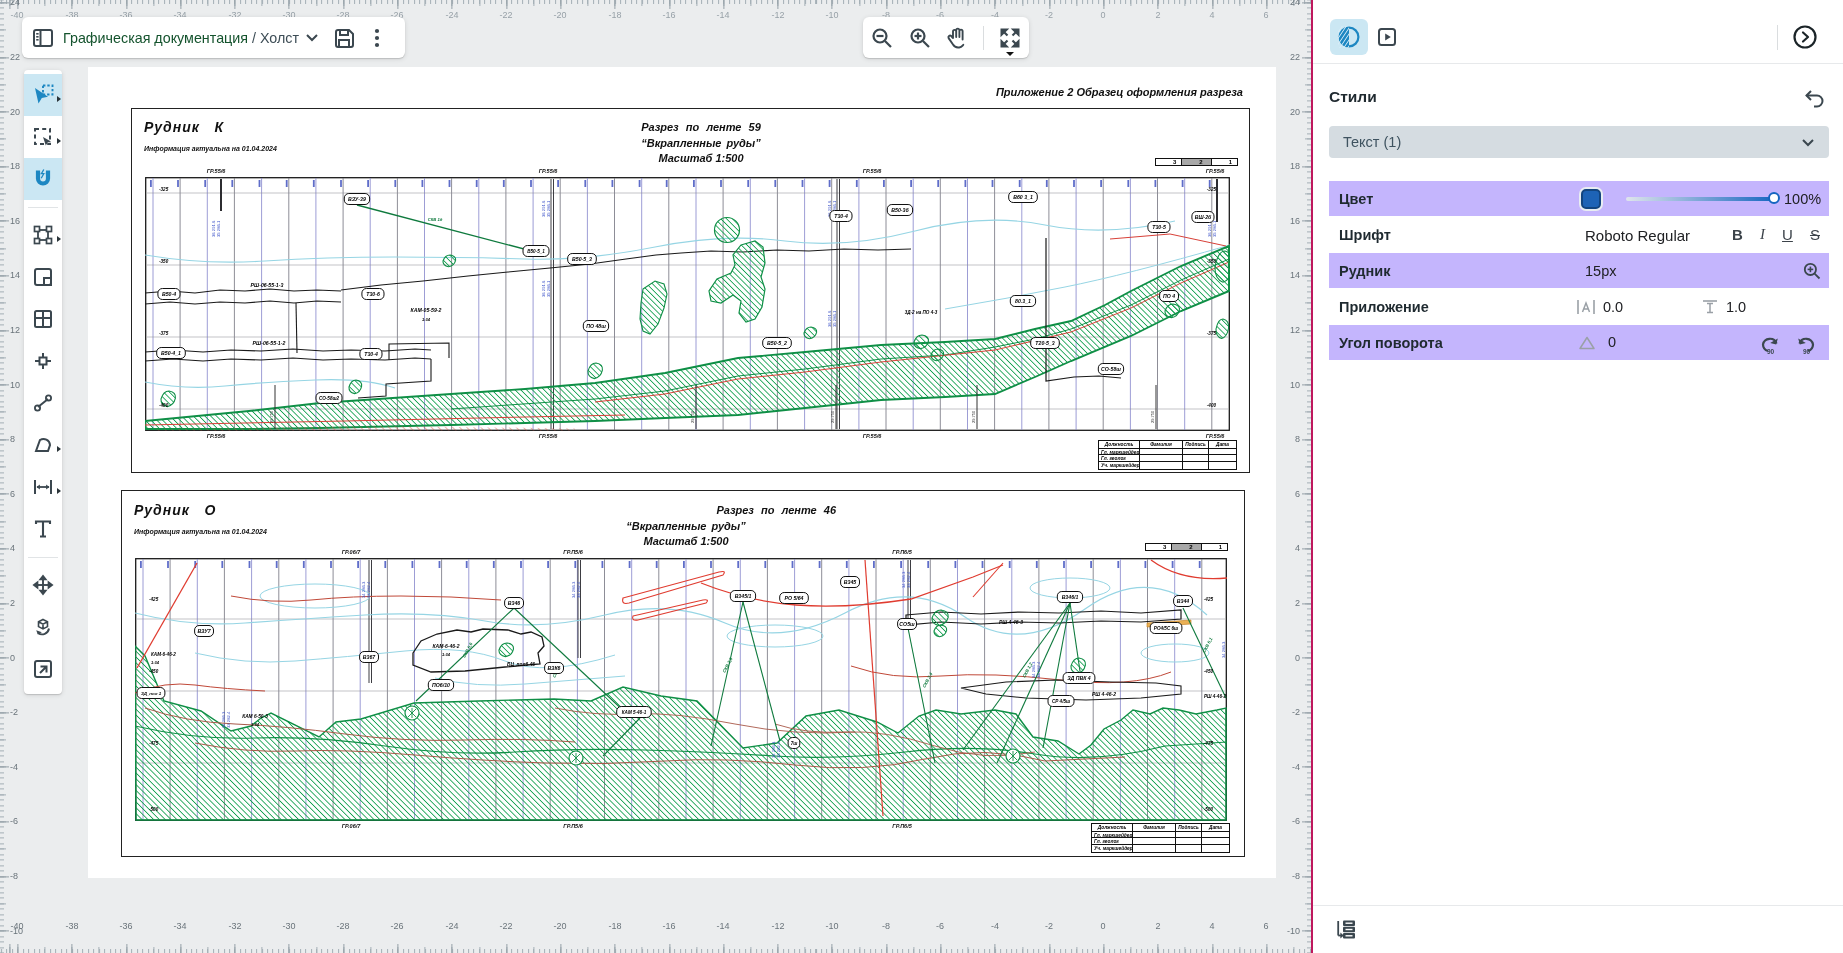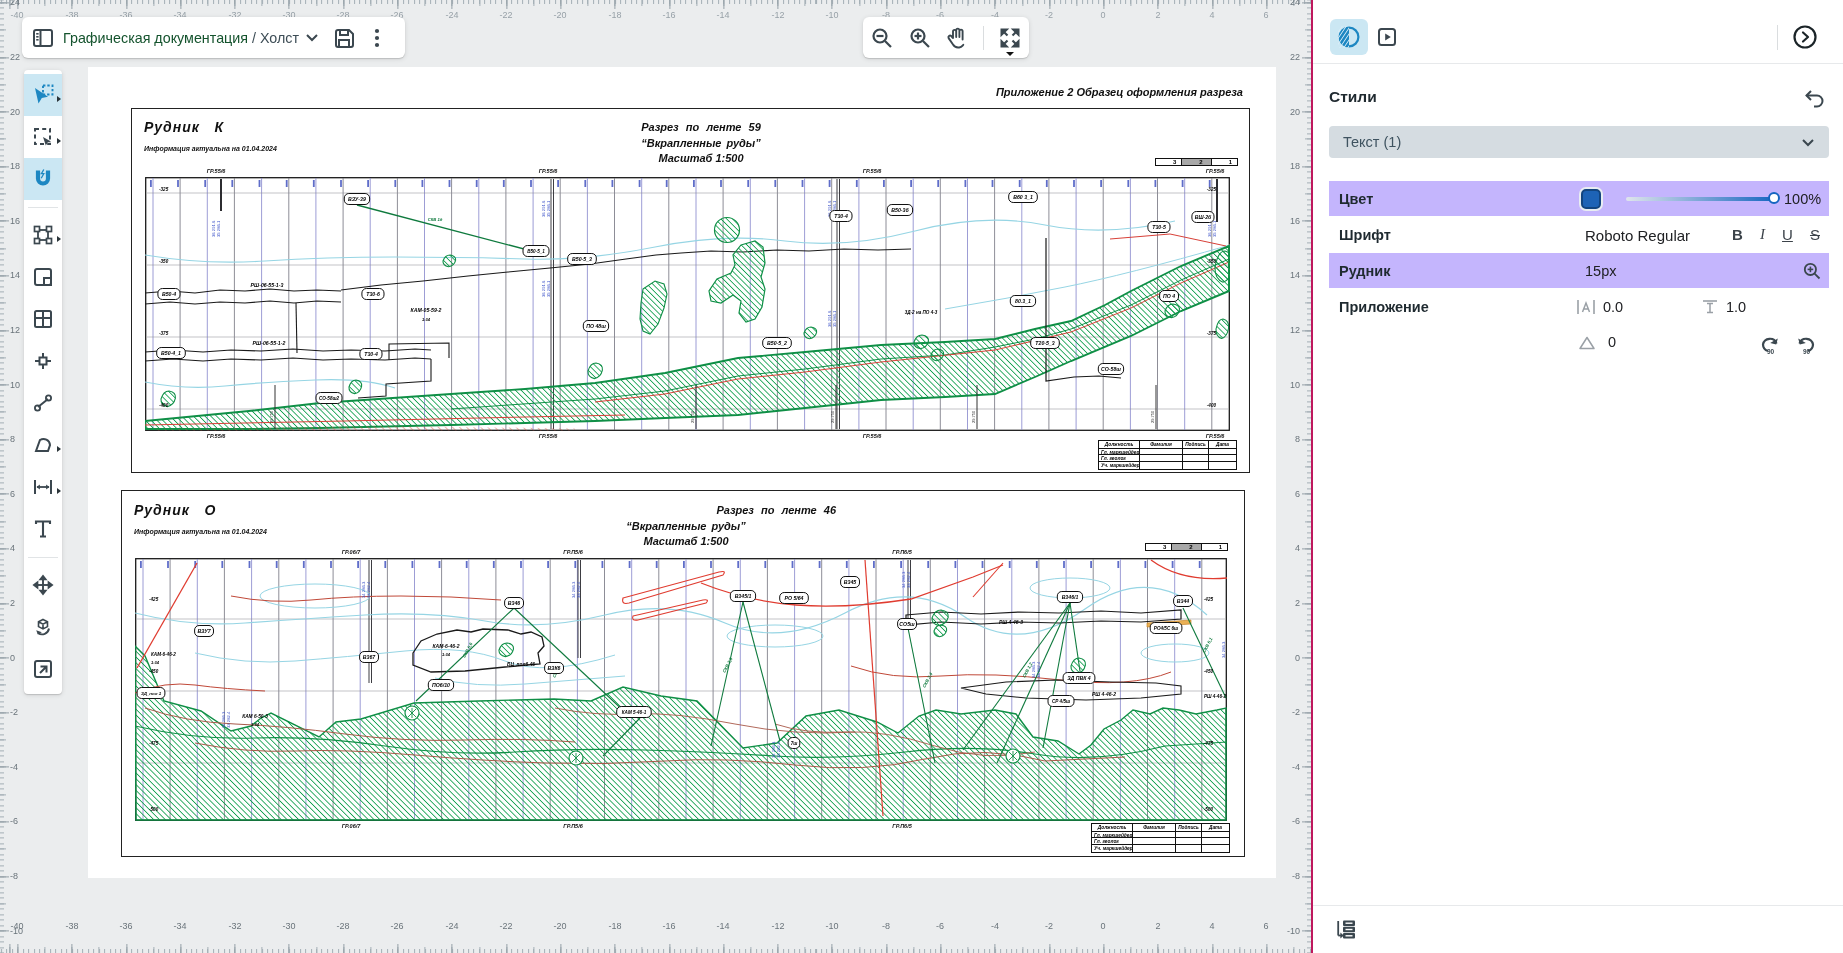--- a/index.html
+++ b/index.html
@@ -972,20 +972,23 @@
     </div>
     <div class="prow " style="top:217px">
       <span class="lab">Шрифт</span>
     </div>
     <div class="prow gray" style="top:253px">
       <span class="lab">Рудник</span>
     </div>
     <div class="prow " style="top:289px">
       <span class="lab">Приложение</span>
     </div>
+    <div class="prow gray" style="top:325px">
+      <span class="lab">Угол поворота</span>
+    </div>
     <div style="position:absolute;left:268px;top:189px;width:20px;height:20px;background:#1d63b6;border:2px solid #12457f;border-radius:5px;box-shadow:0 0 0 2px #e8edf2"></div>
     <div style="position:absolute;left:313px;top:197px;width:150px;height:4px;border-radius:2px;background:linear-gradient(90deg,#dfe5ec,#1565c0)"></div>
     <div style="position:absolute;left:455px;top:192px;width:12px;height:12px;border-radius:50%;background:#fff;border:2px solid #1565c0"></div>
     <div style="position:absolute;left:471px;top:191px;font-size:14.5px;color:#202124">100%</div>
     <div style="position:absolute;left:272px;top:227px;font-size:15px;color:#202124">Roboto Regular</div>
     <div style="position:absolute;left:419px;top:226px;display:flex;justify-content:space-between;font-size:15px;color:#3c434a;width:88px">
       <span style="font-weight:bold">B</span>
       <span style="font-style:italic;font-family:'Liberation Serif',serif">I</span>
       <span style="text-decoration:underline">U</span>
       <span style="text-decoration:line-through">S</span>

